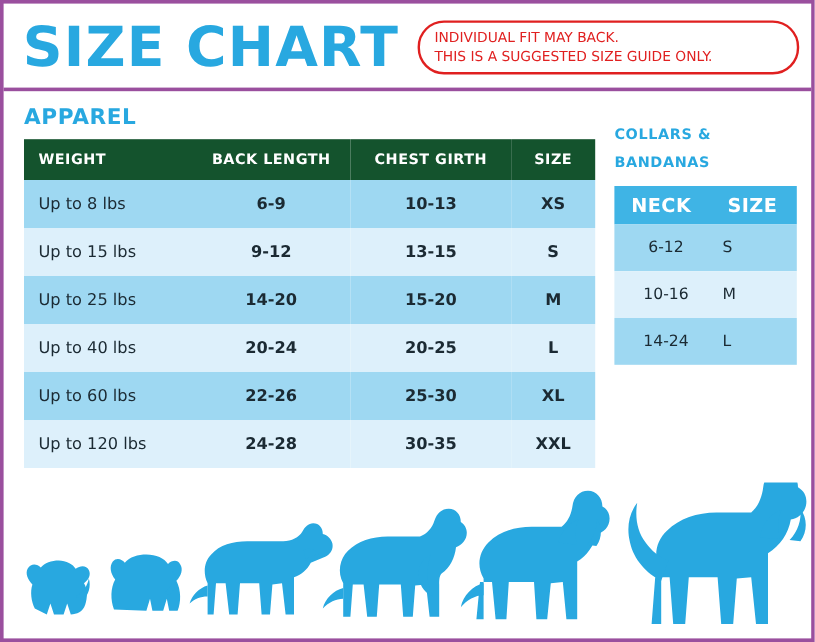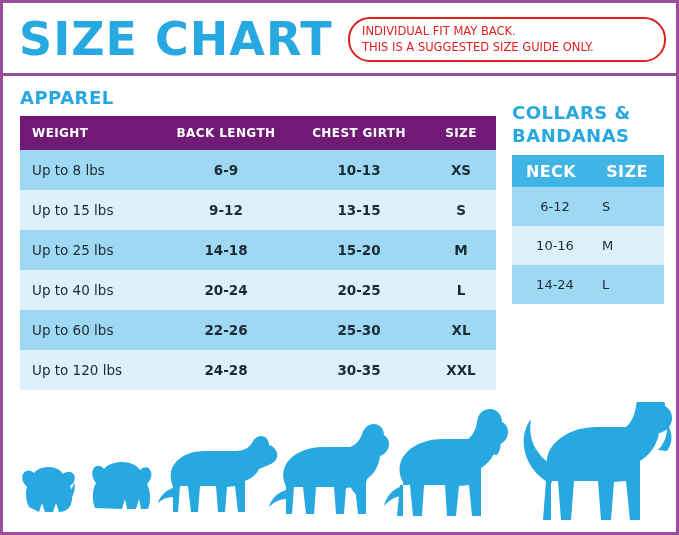--- a/index.html
+++ b/index.html
@@ -83,40 +83,40 @@
     position: absolute;
     left: 17px;
     top: 84px;
     font-size: 18px;
     letter-spacing: 0.5px;
   }
   #collars-heading {
     position: absolute;
     left: 509px;
     top: 98px;
-    font-size: 18px;
+    font-size: 12px;
     line-height: 23px;
     letter-spacing: 0.5px;
     width: 160px;
   }
 
   
   table {
     border-collapse: collapse;
     table-layout: fixed;
   }
   #apparel-table {
     position: absolute;
     left: 17px;
     top: 113px;
     width: 476px;
     font-size: 13px;
   }
   #apparel-table th {
-    background: #701a75;
+    background: #14532d;
     color: #ffffff;
     font-size: 12px;
     font-weight: bold;
     height: 32px;
     letter-spacing: 0.4px;
     font-family: "DejaVu Sans", sans-serif;
   }
   #apparel-table td {
     height: 38px;
     color: #1b2a33;
@@ -227,21 +227,21 @@
         <td class="c-size">XS</td>
       </tr>
       <tr>
         <td class="c-weight">Up to 15 lbs</td>
         <td class="c-back">9-12</td>
         <td class="c-chest">13-15</td>
         <td class="c-size">S</td>
       </tr>
       <tr>
         <td class="c-weight">Up to 25 lbs</td>
-        <td class="c-back">14-18</td>
+        <td class="c-back">14-20</td>
         <td class="c-chest">15-20</td>
         <td class="c-size">M</td>
       </tr>
       <tr>
         <td class="c-weight">Up to 40 lbs</td>
         <td class="c-back">20-24</td>
         <td class="c-chest">20-25</td>
         <td class="c-size">L</td>
       </tr>
       <tr>

